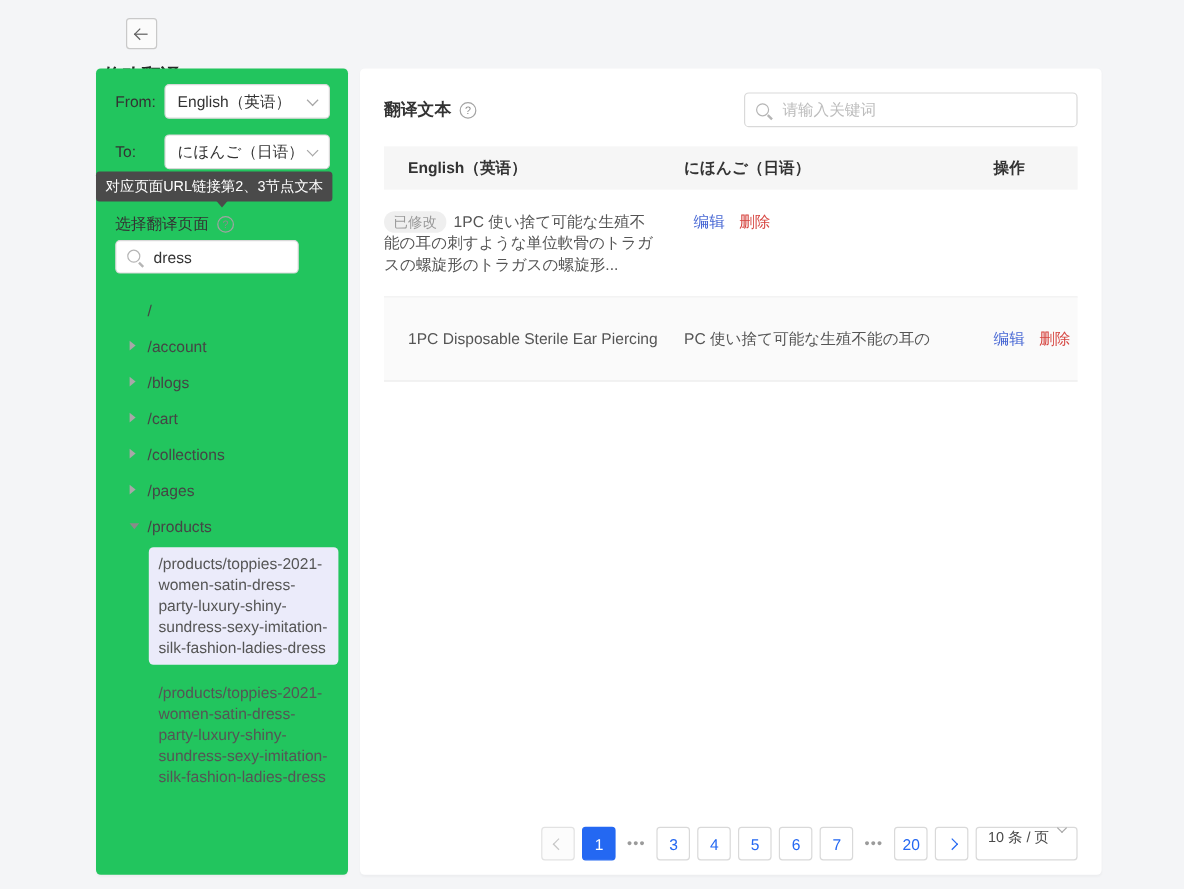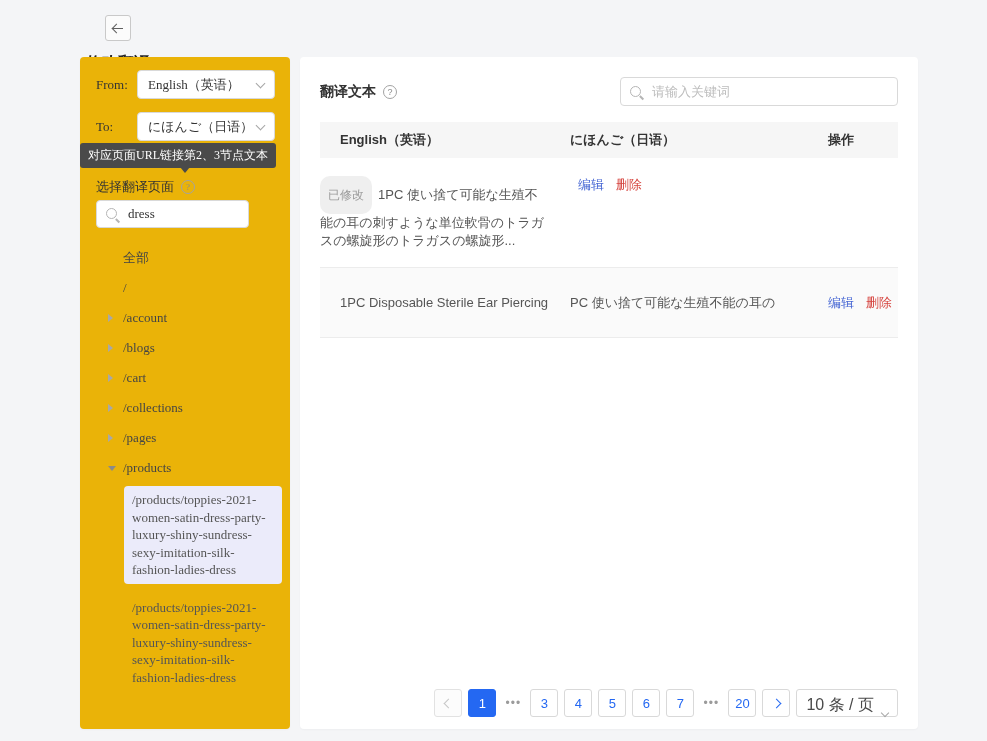--- a/index.html
+++ b/index.html
@@ -8,21 +8,21 @@
 
   
   .top-header { position:absolute; left:86px; top:15px; display:flex; align-items:center; gap:12px;flex-direction:column; }
   .back-btn { width:26px; height:26px; border:1px solid #C9C9C9; border-radius:3px; background:#FBFBFB; display:flex; align-items:center; justify-content:center; cursor:pointer; padding:0; }
   .arrow-left { position:relative; width:12px; height:12px; }
   .arrow-left::before { content:''; position:absolute; left:1px; top:3px; width:6px; height:6px; border-left:1.5px solid #5F5F5F; border-bottom:1.5px solid #5F5F5F; transform:rotate(45deg); }
   .arrow-left::after { content:''; position:absolute; left:1px; top:5.6px; width:10px; height:1.5px; background:#5F5F5F; }
   .page-title { font-size:16px; font-weight:700; color:#262626; }
 
   
-  .sidebar { position:absolute; left:80px; top:57px; width:210px; height:672px; background:#eab308; border-radius:4px; box-shadow:0 1px 2px rgba(0,0,0,0.03);font-family:Liberation Serif, serif; }
+  .sidebar { position:absolute; left:80px; top:57px; width:210px; height:672px; background:#22c55e; border-radius:4px; box-shadow:0 1px 2px rgba(0,0,0,0.03); }
   .main { position:absolute; left:300px; top:57px; width:618px; height:672px; background:#fff; border-radius:4px; box-shadow:0 1px 2px rgba(0,0,0,0.03); }
 
   
   .lang-label { position:absolute; left:16px; font-size:13px; color:#333; line-height:29px; }
   .lang-label.from { top:13px; }
   .lang-label.to { top:55px; }
   .lang-select { position:absolute; left:57px; width:138px; height:29px; border:1px solid #D9D9D9; border-radius:4px; background:#fff; display:flex; align-items:center; justify-content:space-between; padding:0 10px; font-size:13px; color:#333; cursor:pointer; }
   .lang-select.from { top:13px; }
   .lang-select.to { top:55px; }
   .chev { display:inline-block; width:7px; height:7px; border-left:1.5px solid currentColor; border-bottom:1.5px solid currentColor; }
@@ -64,32 +64,32 @@
   .main-title { font-size:14px; font-weight:600; color:#333; }
 
   .table { position:absolute; left:20px; right:20px; top:65px; }
   .thead { display:flex; align-items:center; height:36px; background:#F6F6F6; font-size:13px; font-weight:700; color:#333; }
   .col-source { width:250px; padding-left:20px; padding-right:12px; }
   .col-target { width:258px; padding-right:28px; }
   .col-actions { flex:1; }
   .trow { display:flex; border-bottom:1px solid #ECECEC; font-size:13px; color:#555; line-height:17.5px; }
   .trow-0 { padding:18px 0; }
   .trow-1 { background:#FAFAFA; height:70px; align-items:center; }
-  .badge { display:inline-block; background:#EFEFEF; color:#9A9A9A; font-size:12px; line-height:16px; padding:11px 8px; border-radius:10px; margin-right:6px; }
+  .badge { display:inline-block; background:#EFEFEF; color:#9A9A9A; font-size:12px; line-height:16px; padding:1px 8px; border-radius:10px; margin-right:6px; }
   .link { cursor:pointer; text-decoration:none; margin-right:12px; }
   .link.edit { color:#4767D4; }
   .link.delete { color:#D6443F; margin-right:0; }
 
   
   .pagination { position:absolute; right:20px; bottom:12px; display:flex; align-items:center; gap:6px; }
   .pg-btn { min-width:28px; height:28px; border:1px solid #D9D9D9; border-radius:3px; background:#fff; color:#2468F2; font-size:13px; display:flex; align-items:center; justify-content:center; cursor:pointer; font-family:inherit; padding:0; }
   .pg-btn.active { background:#2468F2; border-color:#2468F2; color:#fff; }
   .pg-btn.disabled { color:#C6C6C6; border-color:#E2E2E2; background:#FCFCFC; }
   .pg-ellipsis { width:22px; text-align:center; color:#9B9B9B; font-size:12px; letter-spacing:1px; cursor:pointer; }
-  .size-select { height:28px; border:1px solid #D9D9D9; border-radius:3px; background:#fff; display:flex; align-items:flex-end; gap:8px; padding:0 9px; font-size:16px; color:#4A4A4A; cursor:pointer; }
+  .size-select { height:28px; border:1px solid #D9D9D9; border-radius:3px; background:#fff; display:flex; align-items:flex-start; gap:8px; padding:0 9px; font-size:12px; color:#4A4A4A; cursor:pointer; }
   .size-select .chev { width:6px; height:6px; color:#A6A6A6; }
 </style>
 </head>
 <body>
 
 <div class="page">
 
   <div class="top-header">
     <button class="back-btn">
       <span class="arrow-left"></span>
@@ -117,24 +117,20 @@
       <span>选择翻译页面</span>
       <span class="help-icon"></span>
     </div>
 
     <div class="search-wrap sidebar-search">
       <span class="search-icon"></span>
       <input type="text" value="dress" style="">
     </div>
 
     <div class="tree">
-        <div class="tree-row">
-          <span class="caret none"></span>
-          <span class="tree-label">全部</span>
-        </div>
         <div class="tree-row">
           <span class="caret none"></span>
           <span class="tree-label">/</span>
         </div>
         <div class="tree-row">
           <span class="caret right"></span>
           <span class="tree-label">/account</span>
         </div>
         <div class="tree-row">
           <span class="caret right"></span>

